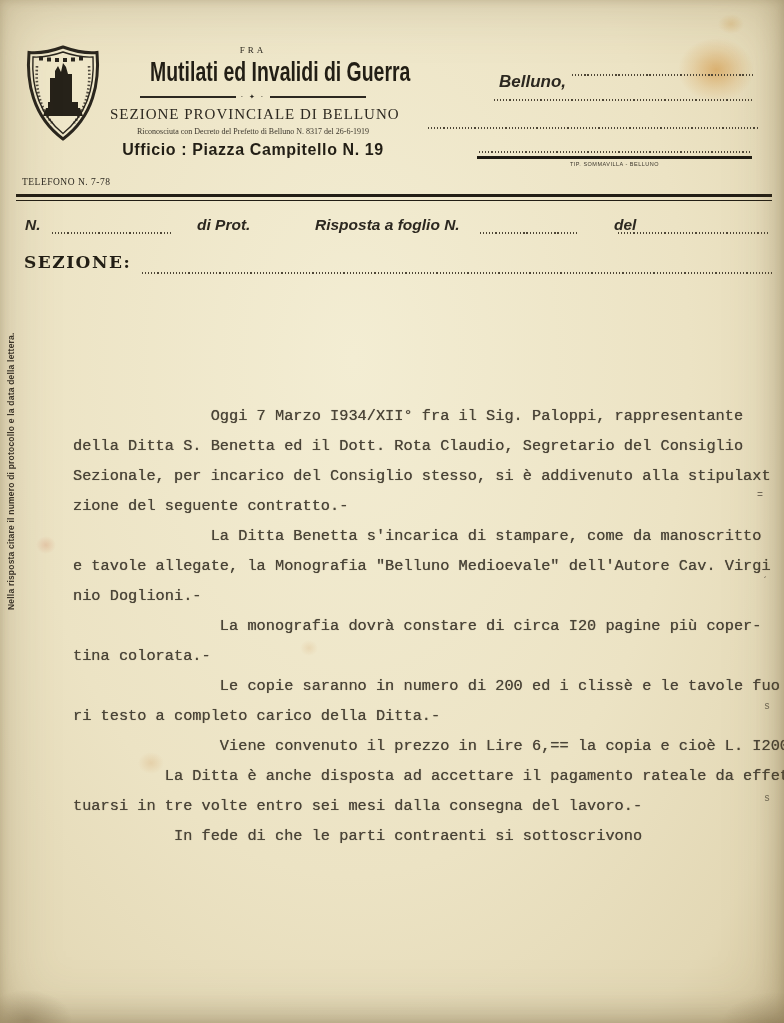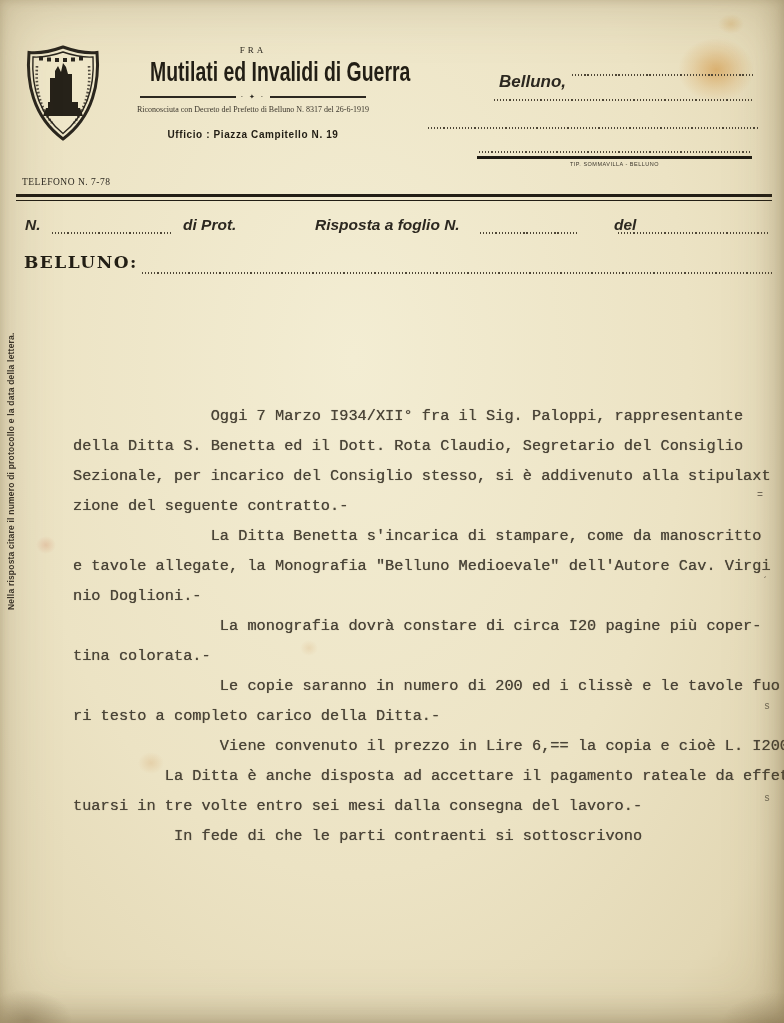--- a/index.html
+++ b/index.html
@@ -41,41 +41,41 @@
   .org-block{position:absolute;left:110px;top:42px;width:286px;text-align:center;}
   .org-top{font-family:"Liberation Serif", serif;font-size:16px;letter-spacing:2.5px;white-space:nowrap;color:#2c2820;}
   .org-fra{font-family:Liberation Serif, serif;font-size:9px;letter-spacing:3px;margin-top:3px;color:#2c2820;}
   .org-main{margin-top:2px;font-weight:bold;font-size:27px;white-space:nowrap;
     transform:scaleX(.72);transform-origin:center;color:#221e15;}
   .divider{display:flex;align-items:center;justify-content:center;margin-top:5px;}
   .divider .bar{width:96px;height:1.6px;background:#2c2820;}
   .divider .orn{font-size:7px;letter-spacing:2px;margin:0 5px;color:#2c2820;}
   .org-section{font-family:"Liberation Serif", serif;font-size:15px;letter-spacing:1px;margin-top:5px;white-space:nowrap;color:#2c2820;}
   .org-decree{font-family:"Liberation Serif", serif;font-size:8px;margin-top:4px;white-space:nowrap;color:#3a352b;}
-  .org-office{font-weight:bold;font-size:10px;letter-spacing:.6px;margin-top:15px;white-space:nowrap;color:#221e15;text-align:center;}
+  .org-office{font-weight:bold;font-size:16px;letter-spacing:.6px;margin-top:5px;white-space:nowrap;color:#221e15;text-align:center;}
   .telefono{position:absolute;left:22px;top:177px;font-family:"Liberation Serif", serif;font-size:9.5px;letter-spacing:.5px;color:#2c2820;}
 
   .belluno{position:absolute;left:499px;top:52px;font-style:italic;font-weight:bold;font-size:17px;color:#2c2820;margin-top:20px;}
   .dots{position:absolute;height:1.6px;
     background:repeating-linear-gradient(90deg,#4e4636 0 1.1px, transparent 1.1px 3.1px);}
   .dl1{left:572px;top:74px;width:181px;}
   .dl2{left:494px;top:99px;width:259px;}
   .dl3{left:428px;top:127px;width:330px;}
   .dl4{left:479px;top:151px;width:271px;}
   .imprint-bar{position:absolute;left:477px;top:156px;width:275px;height:3.2px;background:#1f1b13;}
   .imprint{position:absolute;left:477px;top:161px;width:275px;text-align:center;font-size:5.5px;letter-spacing:.5px;color:#3a352b;}
 
   .main-rule{position:absolute;left:16px;top:194px;width:756px;height:3px;
     border-top:3.2px solid #221e15;border-bottom:1.2px solid #221e15;}
 
   
   .refrow{position:absolute;left:0;top:0;width:100%;}
   .ref-label{position:absolute;font-style:italic;font-weight:bold;font-size:15.5px;color:#2c2820;white-space:nowrap;}
   .lbl-n{left:25px;top:216px;}
-  .lbl-prot{left:183px;top:216px;}
+  .lbl-prot{left:197px;top:216px;}
   .lbl-risposta{left:315px;top:216px;}
   .lbl-del{left:614px;top:216px;}
   .dl-n{left:52px;top:232px;width:121px;}
   .dl-foglio{left:480px;top:232px;width:98px;}
   .dl-del{left:618px;top:232px;width:152px;}
 
   .oggetto{position:absolute;left:24px;top:252px;font-family:"DejaVu Serif", serif;font-weight:bold;font-size:17px;letter-spacing:1.5px;color:#221e15;}
   .dl-oggetto{left:142px;top:272px;width:630px;}
 
   
@@ -131,20 +131,21 @@
   </svg>
 
   <div class="org-block">
     <div class="org-fra">FRA</div>
     <div class="org-main">Mutilati ed Invalidi di Guerra</div>
     <div class="divider">
       <span class="bar"></span>
       <span class="orn">· ✦ ·</span>
       <span class="bar"></span>
     </div>
+    <div class="org-section">SEZIONE PROVINCIALE DI BELLUNO</div>
     <div class="org-decree">Riconosciuta con Decreto del Prefetto di Belluno N. 8317 del 26-6-1919</div>
     <div class="org-office">Ufficio : Piazza Campitello N. 19</div>
   </div>
 
   <div class="telefono">TELEFONO N. 7-78</div>
 
   <div class="belluno">Belluno,</div>
   <div class="dots dl1"></div>
   <div class="dots dl2"></div>
   <div class="dots dl3"></div>
@@ -157,21 +158,21 @@
   <div class="refrow">
     <span class="ref-label lbl-n">N.</span>
     <div class="dots dl-n"></div>
     <span class="ref-label lbl-prot">di Prot.</span>
     <span class="ref-label lbl-risposta">Risposta a foglio N.</span>
     <div class="dots dl-foglio"></div>
     <span class="ref-label lbl-del">del</span>
     <div class="dots dl-del"></div>
   </div>
 
-  <div class="oggetto">BELLUNO:</div>
+  <div class="oggetto">SEZIONE:</div>
   <div class="dots dl-oggetto"></div>
 
   <div class="margin-note">Nella risposta citare il numero di protocollo e la data della lettera.</div>
 
   <pre class="body-text">               Oggi 7 Marzo I934/XII° fra il Sig. Paloppi, rappresentante
 della Ditta S. Benetta ed il Dott. Rota Claudio, Segretario del Consiglio
 Sezionale, per incarico del Consiglio stesso, si è addivenuto alla stipulaxt
 zione del seguente contratto.-
                La Ditta Benetta s'incarica di stampare, come da manoscritto
 e tavole allegate, la Monografia "Belluno Medioevale" dell'Autore Cav. Virgi

